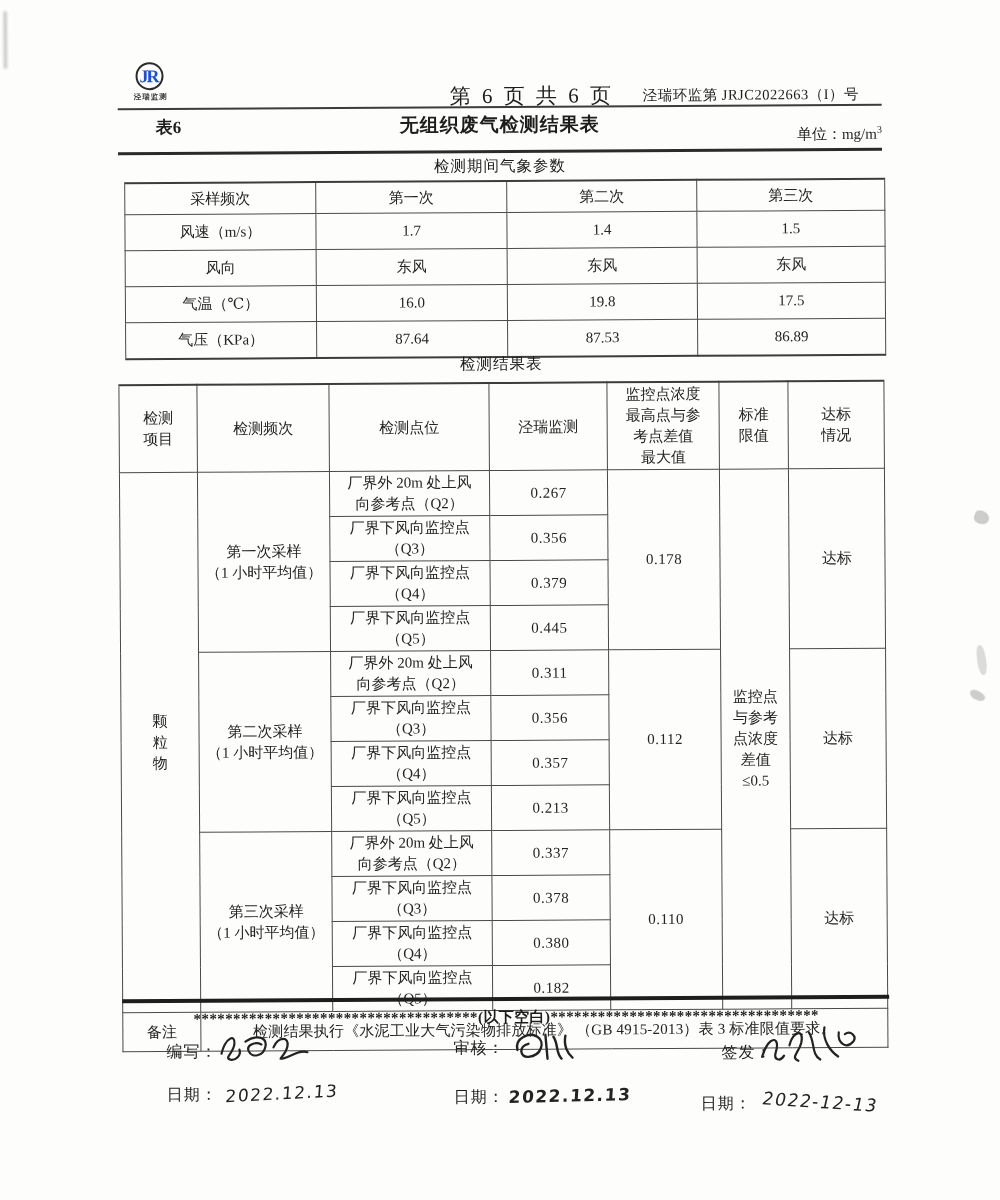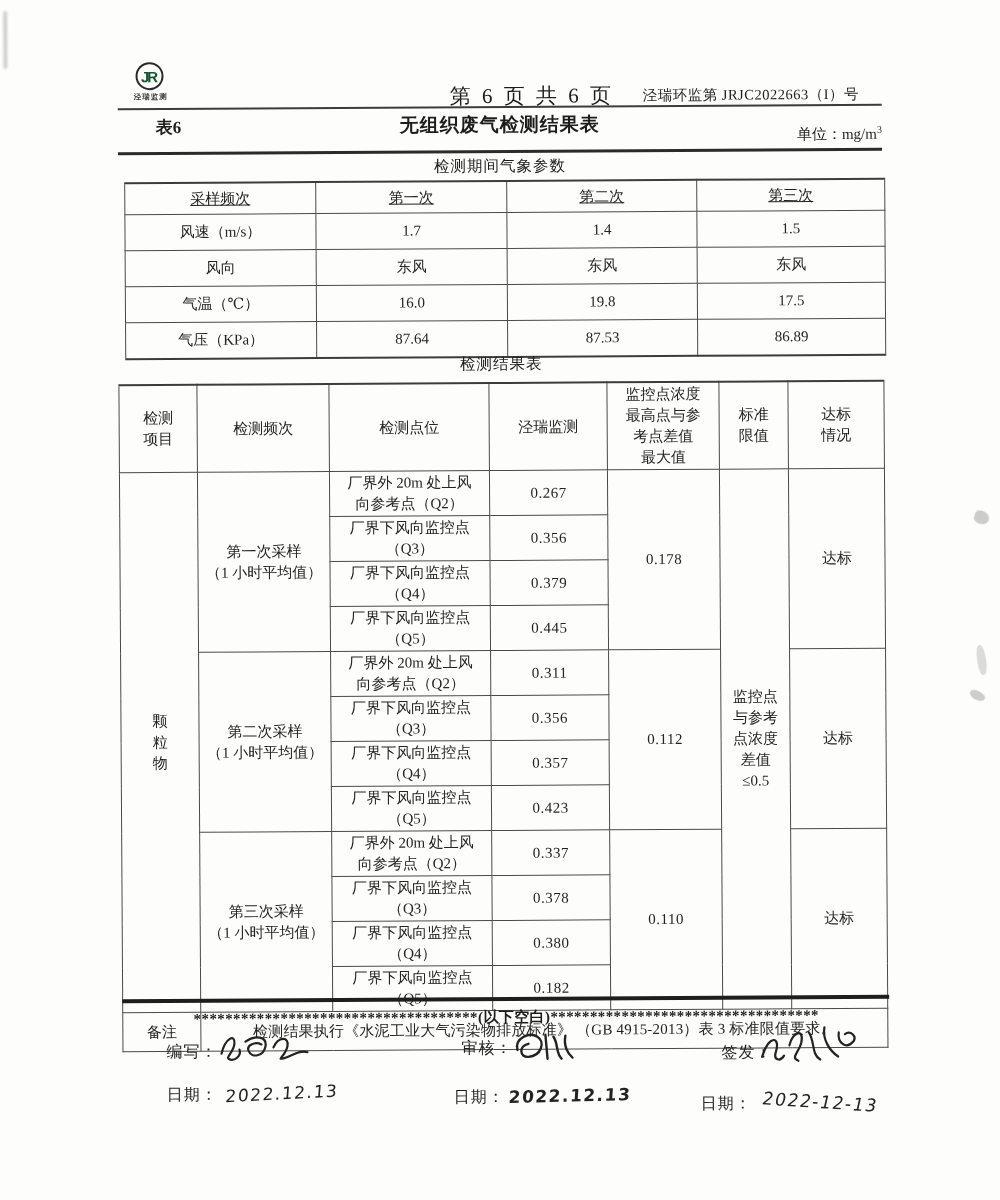--- a/index.html
+++ b/index.html
@@ -42,22 +42,22 @@
     left:968px;top:694px;width:16px;height:9px;
     background:#777;opacity:.35;border-radius:50% 40% 60% 50%;
     transform:rotate(32deg);filter:blur(.4px);
   }
 
   
   .logo-wrap{left:136px;top:60px;width:60px;text-align:left;}
   .logo-circle{
     width:28px;height:28px;border:2.4px solid #2a2a28;border-radius:50%;
     display:flex;align-items:center;justify-content:center;
-    font-family:Liberation Sans, sans-serif;font-weight:bold;font-size:15px;
-    letter-spacing:-2px;color:#14532d;padding-right:2px;box-sizing:border-box;
+    font-family:Liberation Serif, serif;font-weight:bold;font-size:18px;
+    letter-spacing:-2px;color:#1d4ed8;padding-right:2px;box-sizing:border-box;
     margin-left:2px;
   }
   .logo-text{
     font-size:7.5px;font-weight:bold;letter-spacing:1px;color:#3a3a38;
     margin-top:2px;white-space:nowrap;
   }
   .page-info{left:452px;top:82px;font-size:21px;letter-spacing:3px;}
   .doc-number{left:645px;top:87px;font-size:14.5px;letter-spacing:.5px;}
   .header-rule{left:120px;top:106px;width:764px;height:2px;background:#3c3c3a;}
 
@@ -83,41 +83,41 @@
     border:1px solid #4a4a48;
     font-weight:normal;
     text-align:center;vertical-align:middle;
     font-size:15px;line-height:1.4;
     padding:1px 2px;
     white-space:pre-line;
     color:#242422;
   }
   .weather-table{left:126px;top:180px;width:760px;}
   .weather-table td{border-width:1px;}
-  .weather-table tr.hdr td{height:28px;text-decoration:underline;}
+  .weather-table tr.hdr td{height:28px;}
   .weather-table tr.row td{height:33px;}
   .weather-table{border-top:2px solid #3c3c3a;border-bottom:2px solid #3c3c3a;}
 
   .results-table{left:119px;top:382px;width:765px;border-top:2px solid #3c3c3a;}
   .results-table tr.head td{height:74px;font-size:15px;}
   .results-table tr.pt td{height:40.7px;}
   .results-table tr.remark td{height:36px;}
   .results-table td.val{font-family:"Liberation Serif",serif;letter-spacing:.5px;}
   .remark-text{text-align:center;font-size:15px;letter-spacing:.2px;}
   .bottom-rule{left:119px;top:997px;width:767px;height:3.5px;background:#1e1e1c;}
 
   
   .stars-line{
     left:108px;top:1008px;width:790px;text-align:center;
     font-size:15px;font-weight:bold;letter-spacing:.4px;
     font-family:"Liberation Serif",serif;white-space:nowrap;
   }
   .sig-label{font-size:16px;letter-spacing:1px;}
   .lbl-writer{left:163px;top:1040px;text-align:right;}
-  .lbl-reviewer{left:450px;top:1038px;margin-left:8px;}
+  .lbl-reviewer{left:450px;top:1038px;}
   .lbl-approver{left:697px;top:1044px;margin-left:21px;}
   .date-line{font-size:16px;letter-spacing:1px;}
   .date-writer{left:163px;top:1082px;}
   .date-reviewer{left:450px;top:1086px;}
   .date-approver{left:697px;top:1094px;}
   .hw{
     display:inline-block;
     font-family:"DejaVu Sans",sans-serif;
     font-size:17px;letter-spacing:1.5px;
     transform:skewX(-7deg) rotate(-2deg);
@@ -275,21 +275,21 @@
       <td class="val">0.356</td>
     </tr>
     <tr class="pt">
       <td>厂界下风向监控点
 （Q4）</td>
       <td class="val">0.357</td>
     </tr>
     <tr class="pt">
       <td>厂界下风向监控点
 （Q5）</td>
-      <td class="val">0.423</td>
+      <td class="val">0.213</td>
     </tr>
 
     <tr class="pt">
       <td rowspan="4">第三次采样
 （1 小时平均值）</td>
       <td>厂界外 20m 处上风
 向参考点（Q2）</td>
       <td class="val">0.337</td>
       <td rowspan="4" class="val">0.110</td>
       <td rowspan="4">达标</td>

